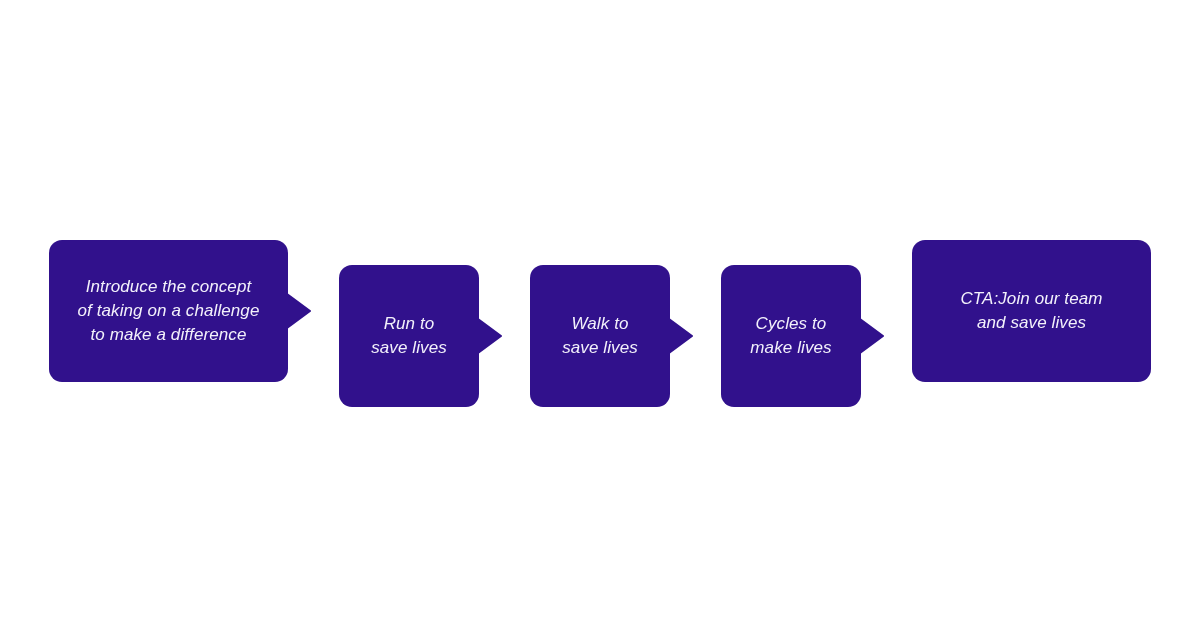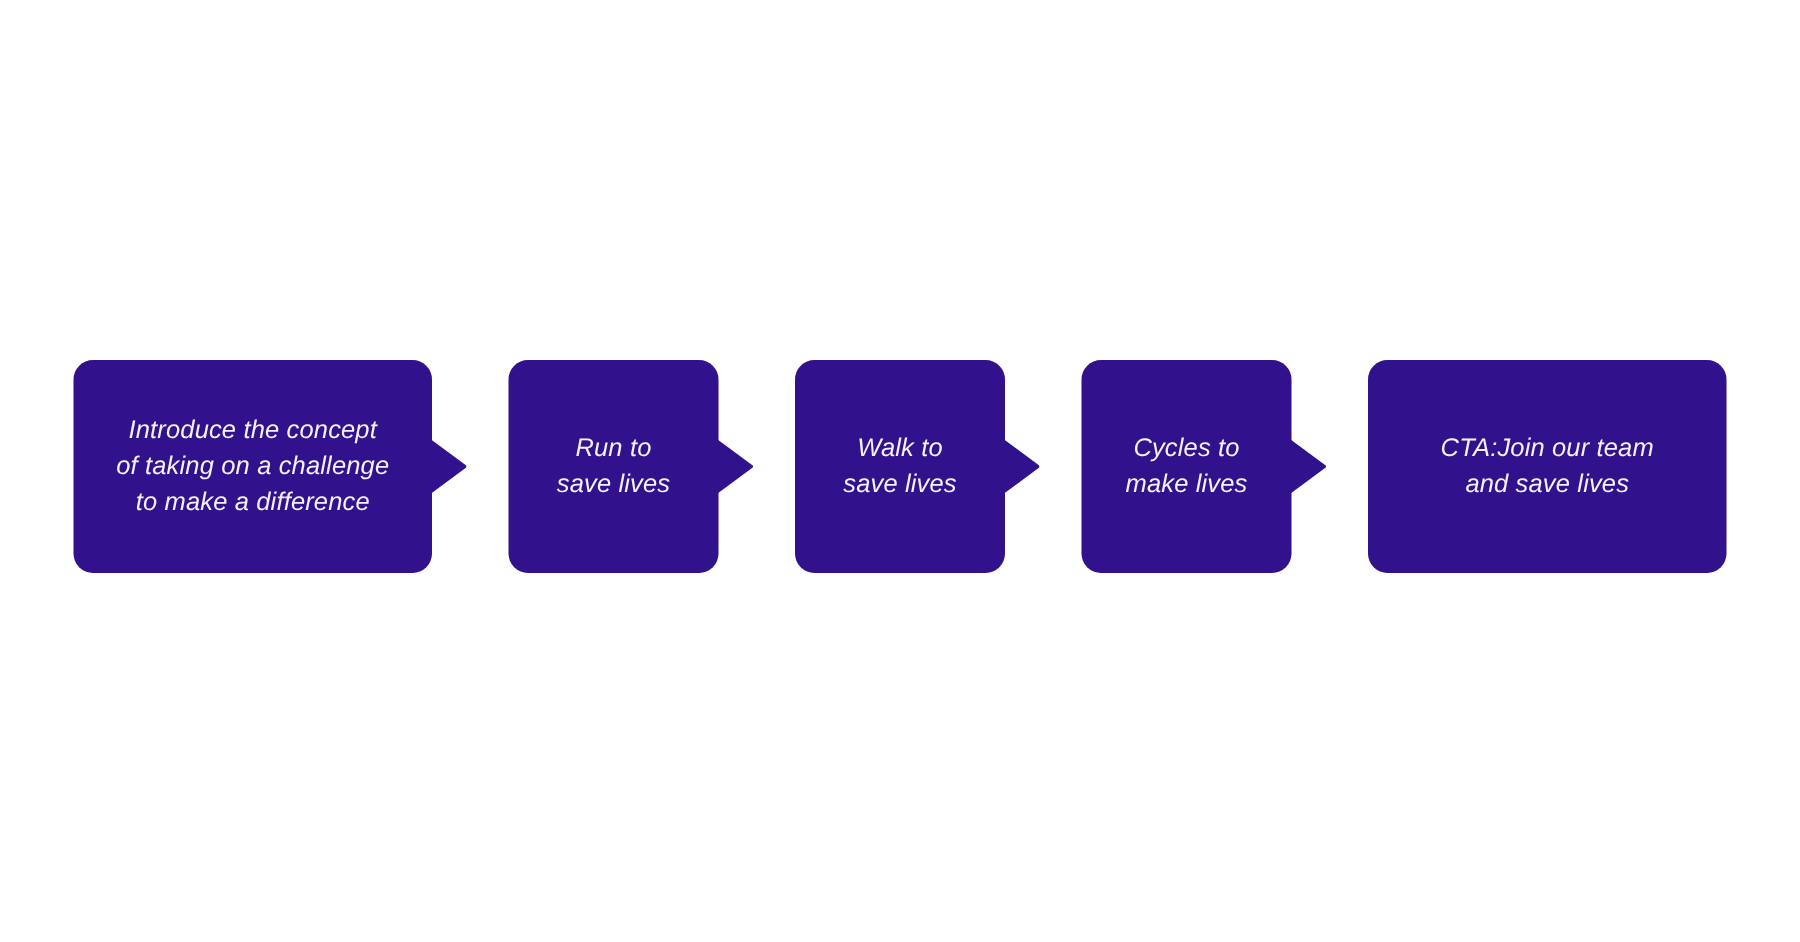--- a/index.html
+++ b/index.html
@@ -34,21 +34,21 @@
     color: var(--step-text, #F3F1FB);
     display: flex;
     align-items: center;
     justify-content: center;
     text-align: center;
     box-sizing: border-box;
     padding: 0 14px;
     height: 142px;
   }
   .step.wide { width: 239px; }
-  .step.narrow { width: 140px; }
+  .step.narrow { width: 140px; margin-top: 25px; }
   .step-label {
     font-size: 17px;
     line-height: 24px;
     white-space: pre-line;
     letter-spacing: 0.1px;
     font-weight: 400;
   }
   .connector {
     position: absolute;
     right: -23px;

